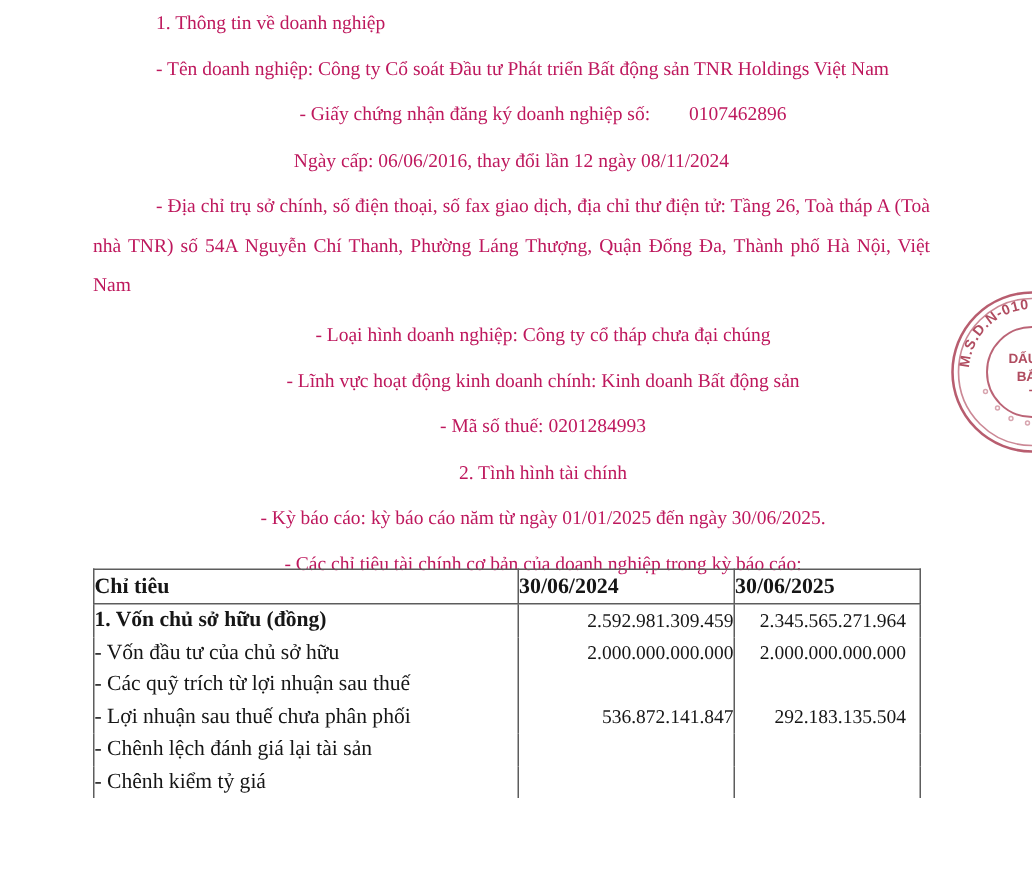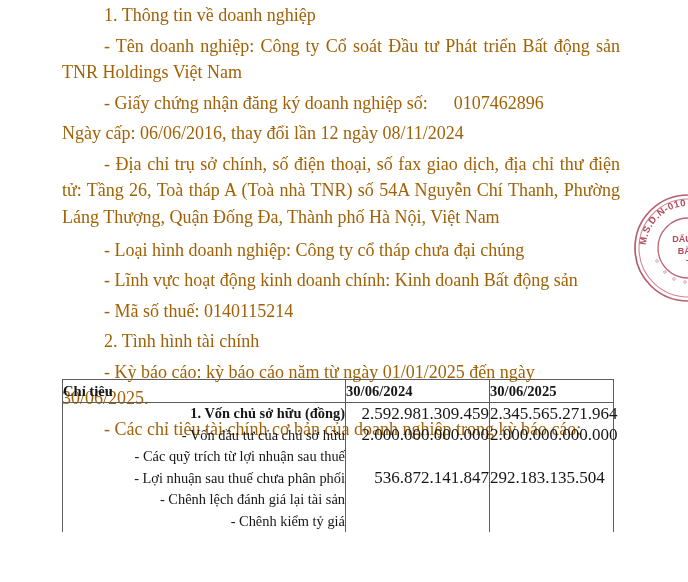--- a/index.html
+++ b/index.html
@@ -26,40 +26,40 @@
 
   
   .doc-body {
     position: absolute;
     left: 62px;
     top: 2px;
     width: 558px;
   }
 
   .para {
-    font-size: 18px;
+    font-size: 13px;
     line-height: 26.5px;
     text-align: justify;
     margin: 0 0 6.5px 0;
-    color: #a16207;
+    color: #be185d;
   }
   .para:last-child { margin-bottom: 0; }
 
   .para.indent {
     text-indent: 42px;
   }
   .para.flush {
     text-indent: 0;
   }
   .para.tight {
     margin-bottom: 4px;
   }
   
   .para.nojust {
-    text-align: left;
+    text-align: center;
   }
 
   .gap-wide {
     display: inline-block;
     width: 26px;
   }
 
   
   .fin-table-wrap {
     position: absolute;
@@ -72,21 +72,20 @@
     width: 551px;
     table-layout: fixed;
     font-size: 14.4px;
     color: #161616;
   }
   table.fin td, table.fin th {
     border-left: 1px solid #5d5d5d;
     border-right: 1px solid #5d5d5d;
     padding: 0;
     vertical-align: middle;
-    text-align: right;
   }
   table.fin tr.hdr th {
     border-top: 1px solid #5d5d5d;
     border-bottom: 1px solid #5d5d5d;
     font-weight: bold;
     text-align: left;
     height: 22px;
     font-size: 14.6px;
   }
   table.fin tr.body-row td {
@@ -100,21 +99,21 @@
   .col-v2 { width: 124px; }
 
   td.lbl {
     text-align: left;
     padding-left: 7px;
   }
   td.lbl.bold { font-weight: bold; }
   td.num {
     text-align: right;
     padding-right: 6px;
-    font-size: 17px;
+    font-size: 13px;
     margin-top: 36px;
   }
   td.num.pad2 { padding-right: 9px; }
 
   
   .seal {
     position: absolute;
     left: 632px;
     top: 192px;
     width: 112px;
@@ -140,21 +139,21 @@
 
     <p class="para flush nojust tight">Ngày cấp: 06/06/2016, thay đổi lần 12 ngày 08/11/2024</p>
 
 
     <p class="para indent">- Địa chỉ trụ sở chính, số điện thoại, số fax giao dịch, địa chỉ thư điện tử: Tầng 26, Toà tháp A (Toà nhà TNR) số 54A Nguyễn Chí Thanh, Phường Láng Thượng, Quận Đống Đa, Thành phố Hà Nội, Việt Nam</p>
 
     <p class="para indent nojust tight">- Loại hình doanh nghiệp: Công ty cổ tháp chưa đại chúng</p>
 
     <p class="para indent nojust tight">- Lĩnh vực hoạt động kinh doanh chính: Kinh doanh Bất động sản</p>
 
-    <p class="para indent nojust tight">- Mã số thuế: 0140115214</p>
+    <p class="para indent nojust tight">- Mã số thuế: 0201284993</p>
 
     <p class="para indent nojust tight">2. Tình hình tài chính</p>
 
     <p class="para indent nojust tight">- Kỳ báo cáo: kỳ báo cáo năm từ ngày 01/01/2025 đến ngày 30/06/2025.</p>
 
     <p class="para indent nojust tight">- Các chỉ tiêu tài chính cơ bản của doanh nghiệp trong kỳ báo cáo:</p>
 
   </div>
 
   <div class="fin-table-wrap">

